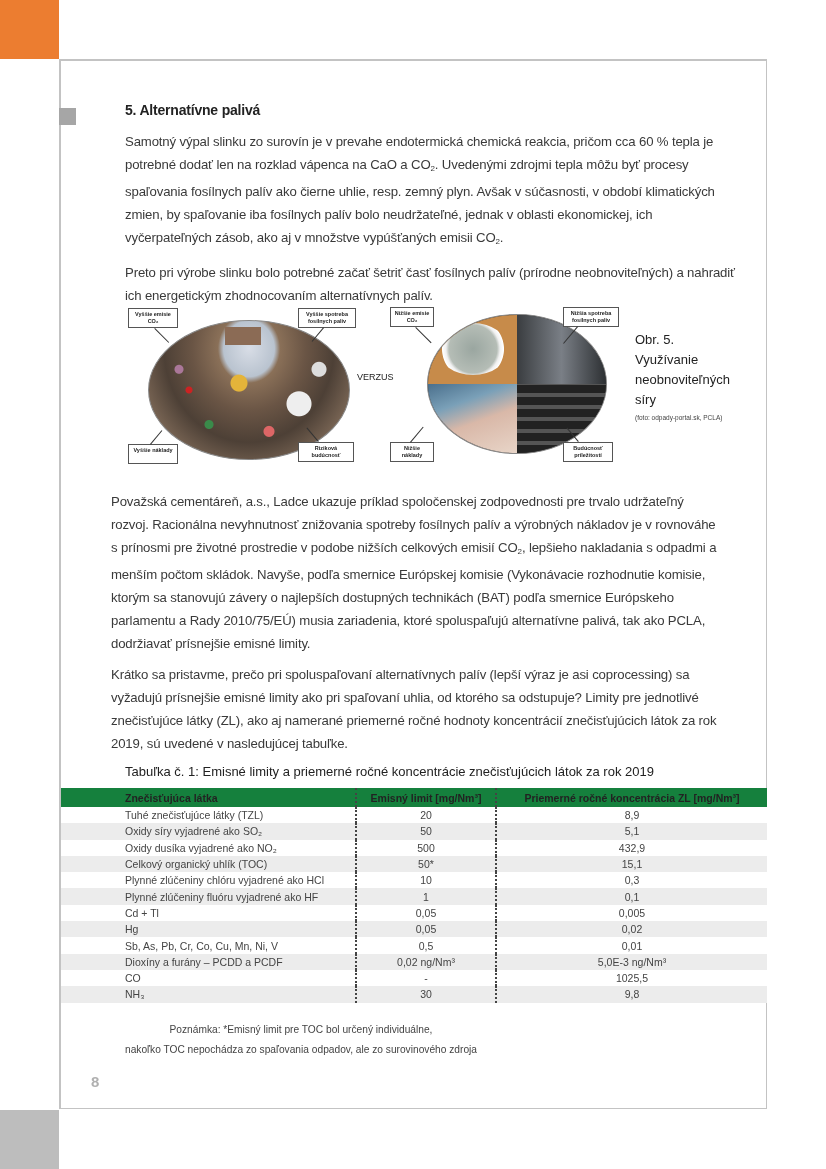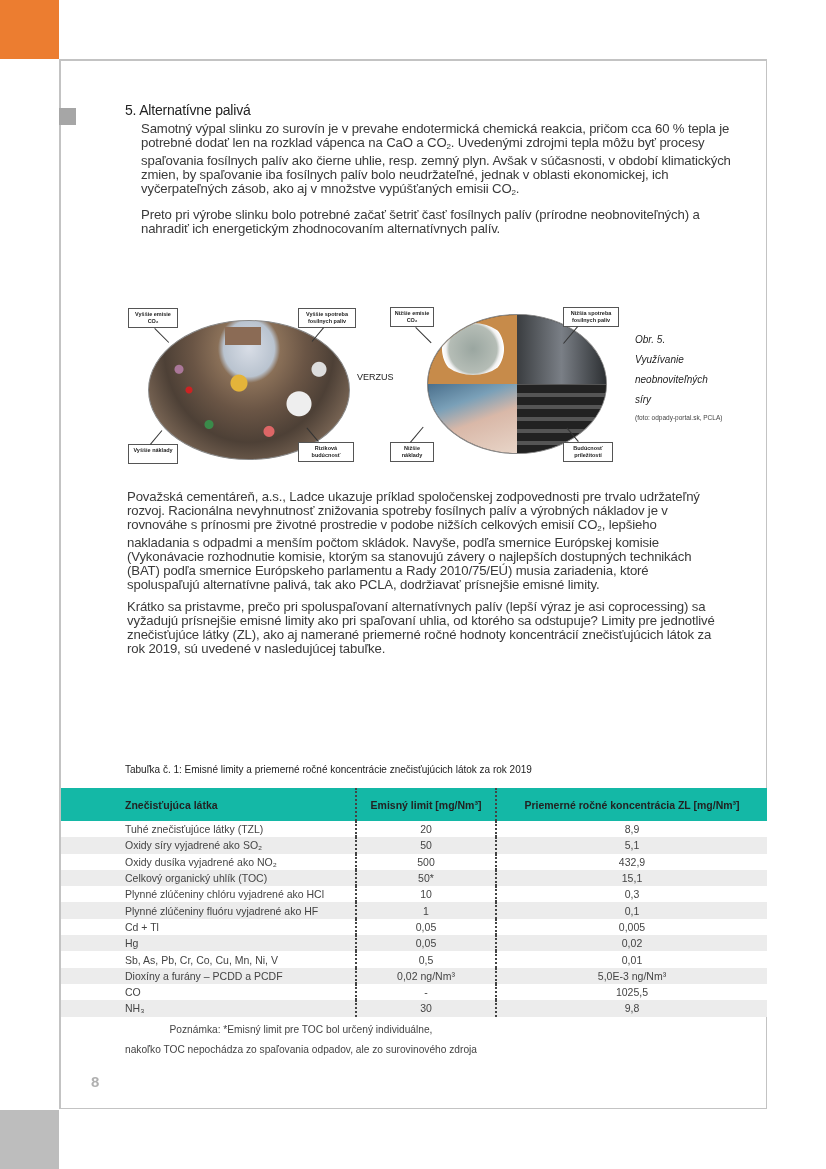--- a/index.html
+++ b/index.html
@@ -12,22 +12,22 @@
     .corner-orange { position: absolute; left: 0; top: 0; width: 59px; height: 59px; background: #ec7d30; }
     .corner-gray { position: absolute; left: 0; top: 1110px; width: 59px; height: 59px; background: #bdbdbd; }
     .frame {
       position: absolute; left: 59px; top: 59px; width: 708px; height: 1050px;
       border-top: 2px solid #c3c3c3; border-left: 2px solid #c3c3c3;
       border-right: 1px solid #c3c3c3; border-bottom: 1px solid #c3c3c3;
       box-sizing: border-box;
     }
     .section-marker { position: absolute; left: 59px; top: 108px; width: 17px; height: 17px; background: #a6a6a6; }
     .content { position: absolute; left: 125px; top: 102px; width: 610px; }
-    h2 { margin: 0 0 4px 0; font-size: 14px; font-weight: normal; color: #222; letter-spacing: -0.2px; }
-    p { margin: 0 0 8px 16px; font-size: 13.2px; line-height: 14px; color: #3a3a3a; letter-spacing: -0.15px; }
+    h2 { margin: 0 0 12px 0; font-size: 14px; font-weight: bold; color: #222; letter-spacing: -0.2px; }
+    p { margin: 0 0 8px 0; font-size: 13.2px; line-height: 23px; color: #3a3a3a; letter-spacing: -0.15px; }
     sub { font-size: 8px; vertical-align: -2px; }
 
     .figure { position: absolute; left: 120px; top: 302px; width: 630px; height: 165px; }
     .oval {
       position: absolute; border-radius: 50%; overflow: hidden;
       border: 1px solid #888;
     }
     .oval-left { left: 28px; top: 18px; width: 200px; height: 138px;
       background: radial-gradient(ellipse at 50% 20%, #d8dde6 0%, #b9c3cf 18%, #8a7058 22%, #6a5545 40%, #4d4036 60%, #7a6655 80%, #5d4c40 100%); }
     .oval-left .dots { position: absolute; inset: 0;
@@ -48,30 +48,30 @@
     .q3 { left: 0; top: 50%; background: linear-gradient(160deg, #4a6f8c 0%, #7aa0b8 30%, #d9b8a8 55%, #e8d5c8 100%); }
     .q4 { left: 50%; top: 50%; background: repeating-linear-gradient(0deg, #222 0 8px, #555 8px 12px); }
     .lbl {
       position: absolute; background: #fff; border: 1px solid #555;
       font-size: 5.5px; font-weight: bold; line-height: 7px; text-align: center;
       color: #222; padding: 2px 3px; box-sizing: border-box;
     }
     .line { position: absolute; height: 1px; background: #333; transform-origin: 0 0; }
     .verzus { position: absolute; left: 237px; top: 70px; font-size: 9px; color: #222; }
     .caption { position: absolute; left: 515px; top: 28px; width: 110px; }
-    .caption .cap-title { font-size: 10px; line-height: 20px; color: #222; font-style: italic; }
+    .caption .cap-title { font-size: 13px; line-height: 20px; color: #222; }
     .caption .cap-src { font-size: 6.5px; color: #444; margin-top: 4px; }
 
     .content2 { position: absolute; left: 111px; top: 490px; width: 610px; }
-    .tbl-title { position: absolute; left: 125px; top: 764px; font-size: 10px; font-weight: normal; color: #222; }
+    .tbl-title { position: absolute; left: 125px; top: 764px; font-size: 13px; font-weight: normal; color: #222; }
     table.emis {
       position: absolute; left: 61px; top: 788px; width: 706px;
       border-collapse: collapse; font-size: 10.5px; color: #444;
     }
-    table.emis th { background: #14b8a6; font-weight: bold; color: #222; height: 33px; padding: 0; }
+    table.emis th { background: #15803d; font-weight: bold; color: #222; height: 19px; padding: 0; }
     table.emis td { height: 16.3px; padding: 0; }
     table.emis tr:nth-child(even) td { background: #ececec; }
     table.emis tr:nth-child(odd) td { background: #ffffff; }
     table.emis .c1 { text-align: left; padding-left: 64px; width: 230px; }
     table.emis .c2 { text-align: center; width: 138px; border-left: 2px dotted #444; border-right: 2px dotted #444; }
     table.emis .c3 { text-align: center; }
     .note { position: absolute; left: 125px; top: 1020px; font-size: 10.2px; color: #444; line-height: 20px; text-align: center; }
     .page-num { position: absolute; left: 91px; top: 1073px; font-size: 15px; font-weight: bold; color: #b0b0b0; }
   </style>
 </head>

